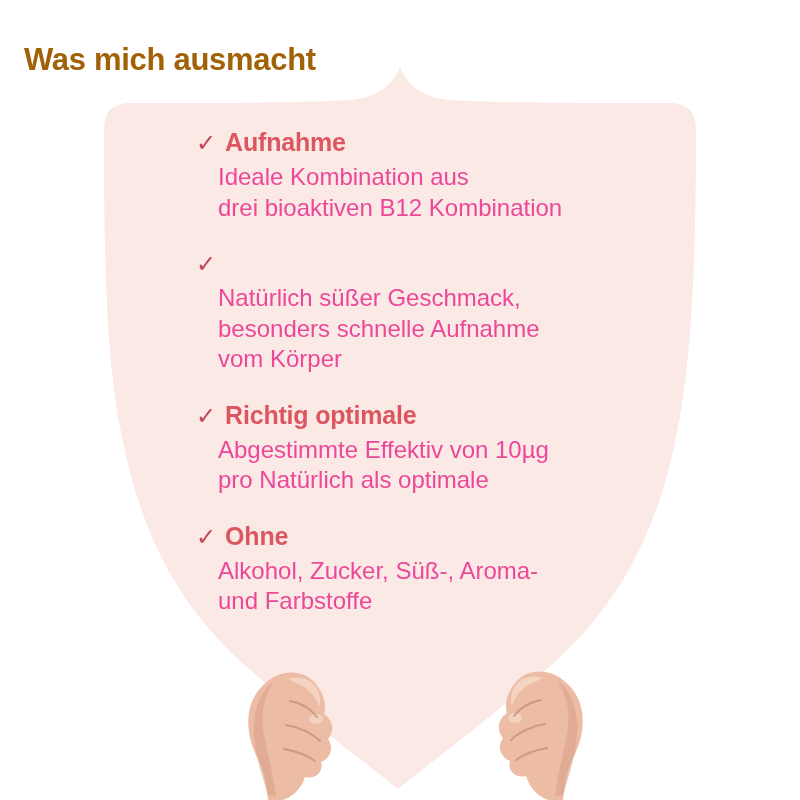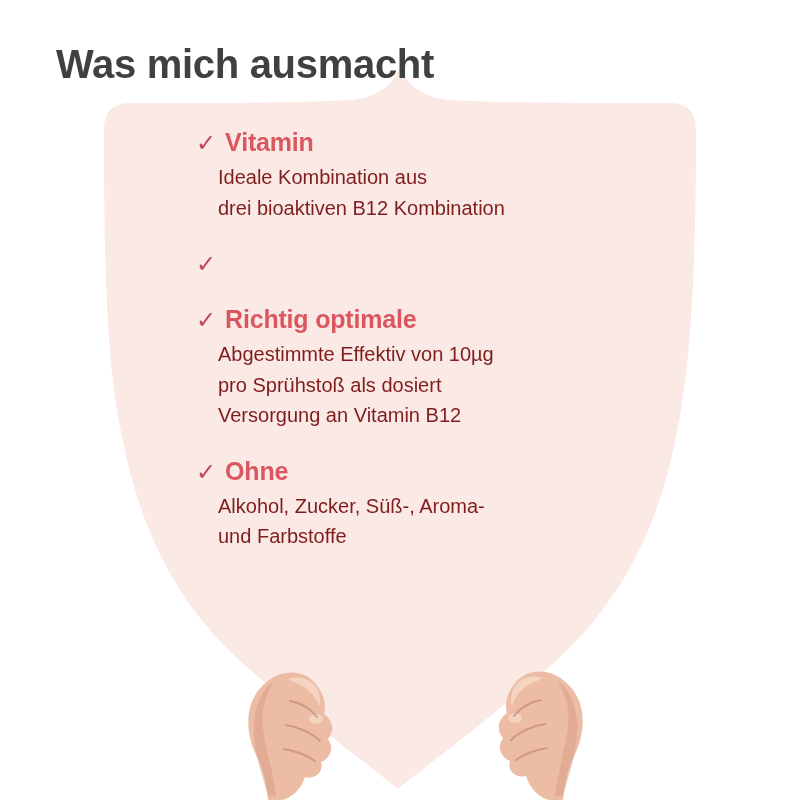--- a/index.html
+++ b/index.html
@@ -6,26 +6,26 @@
   .stage{
     position:relative;
     width:800px;height:800px;
     background:#ffffff;
     overflow:hidden;
     font-family:"Liberation Sans","DejaVu Sans",sans-serif;
   }
   .shield-svg{position:absolute;left:0;top:0;}
   .page-title{
     position:absolute;
-    left:56px;top:42px;
+    left:24px;top:42px;
     margin:0;
-    font-size:40px;
+    font-size:31px;
     font-weight:700;
     letter-spacing:-0.3px;
-    color:#404040;
+    color:#a16207;
   }
   .features{
     position:absolute;
     left:196px;top:127px;
     width:430px;
   }
   .feature{margin-bottom:25px;}
   .feat-head{
     display:flex;
     align-items:baseline;
@@ -39,22 +39,22 @@
     margin-right:9px;
   }
   .feat-title{
     color:#dc5660;
     font-size:25px;
     font-weight:700;
     letter-spacing:-0.2px;
   }
   .feat-body{padding-left:22px;}
   .feat-line{
-    color:#7f1d1d;
-    font-size:20px;
+    color:#ec4899;
+    font-size:24px;
     line-height:30.5px;
     white-space:nowrap;
   }
   .hand{position:absolute;}
   .hand-left{left:228px;top:657px;}
   .hand-right{left:491px;top:655px;}
 </style>
 </head>
 <body>
 
@@ -76,43 +76,47 @@
          C 423 97 407 85 400 67 Z"></path>
   </svg>
 
   <h1 class="page-title">Was mich ausmacht</h1>
 
   <div class="features">
 
     <section class="feature">
       <div class="feat-head">
         <span class="check">✓</span>
-        <span class="feat-title">Vitamin</span>
+        <span class="feat-title">Aufnahme</span>
       </div>
       <div class="feat-body">
         <div class="feat-line">Ideale Kombination aus</div>
         <div class="feat-line">drei bioaktiven B12 Kombination</div>
       </div>
     </section>
 
     <section class="feature">
       <div class="feat-head">
         <span class="check">✓</span>
       </div>
+      <div class="feat-body">
+        <div class="feat-line">Natürlich süßer Geschmack,</div>
+        <div class="feat-line">besonders schnelle Aufnahme</div>
+        <div class="feat-line">vom Körper</div>
+      </div>
     </section>
 
     <section class="feature">
       <div class="feat-head">
         <span class="check">✓</span>
         <span class="feat-title">Richtig optimale</span>
       </div>
       <div class="feat-body">
         <div class="feat-line">Abgestimmte Effektiv von 10µg</div>
-        <div class="feat-line">pro Sprühstoß als dosiert</div>
-        <div class="feat-line">Versorgung an Vitamin B12</div>
+        <div class="feat-line">pro Natürlich als optimale</div>
       </div>
     </section>
 
     <section class="feature">
       <div class="feat-head">
         <span class="check">✓</span>
         <span class="feat-title">Ohne</span>
       </div>
       <div class="feat-body">
         <div class="feat-line">Alkohol, Zucker, Süß-, Aroma-</div>

